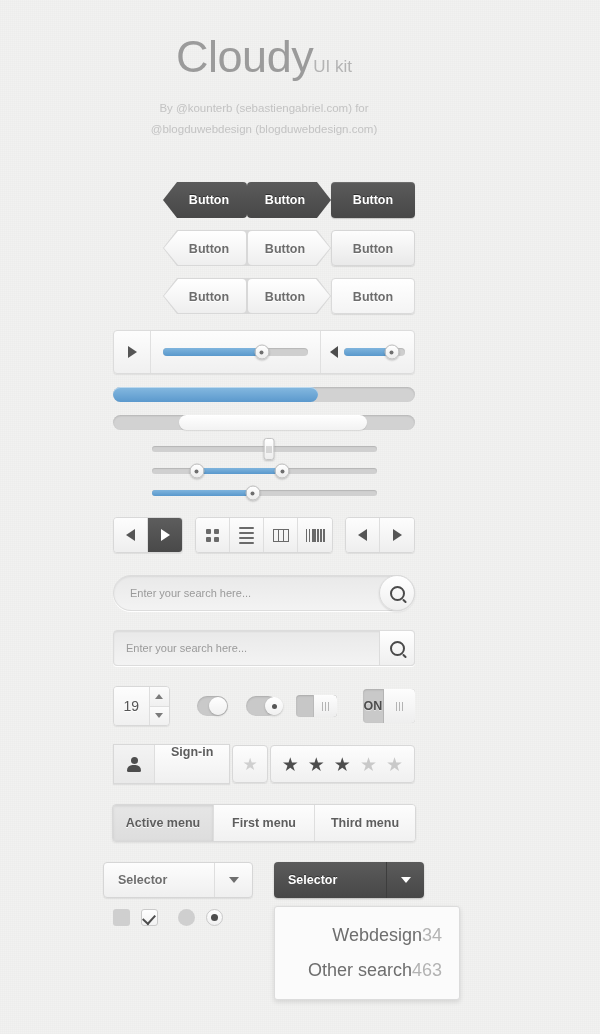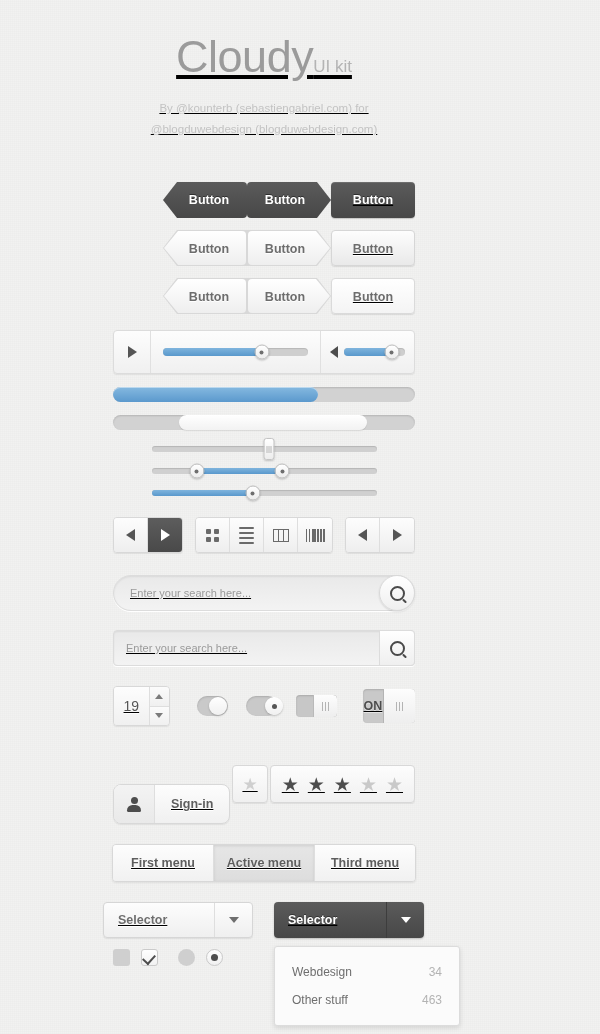--- a/index.html
+++ b/index.html
@@ -12,21 +12,21 @@
     overflow:hidden;
   }
   
   body:before{
     content:"";position:absolute;inset:0;pointer-events:none;
     background-image:
       repeating-linear-gradient(0deg, rgba(0,0,0,0.012) 0 1px, rgba(255,255,255,0.02) 1px 2px),
       repeating-linear-gradient(90deg, rgba(0,0,0,0.010) 0 1px, rgba(255,255,255,0.02) 1px 2px);
     opacity:.9;z-index:0;
   }
-  .page{position:relative;z-index:1;width:528px;text-decoration:underline;}
+  .page{position:relative;z-index:1;width:528px;}
 
   
   .header{text-align:center;padding-top:34px;}
   .title{
     font-size:45px;color:#9b9b9b;font-weight:300;letter-spacing:-0.5px;
     line-height:1;
   }
   .title .kit{font-size:17px;color:#b4b4b4;font-weight:400;letter-spacing:0;}
   .sub{font-size:11.5px;color:#c3c3c3;margin-top:19px;line-height:21px;}
 
@@ -244,24 +244,24 @@
   .tg.pill .tk.dot:after{content:"";position:absolute;left:50%;top:50%;width:5px;height:5px;margin:-2.5px 0 0 -2.5px;border-radius:50%;background:#555;}
   .tg.rect{width:52px;height:22px;border-radius:4px;background:#c7c7c7;box-shadow:inset 0 1px 2px rgba(0,0,0,.15);overflow:hidden;}
   .tg.rect .tk{position:absolute;top:0;right:0;width:24px;height:22px;border-radius:0 4px 4px 0;background:linear-gradient(to bottom,#fdfdfd,#eeeeee);border-left:1px solid #b9b9b9;box-sizing:border-box;display:flex;align-items:center;justify-content:center;}
   .grip{width:1px;height:9px;background:#b4b4b4;box-shadow:-3px 0 0 #b4b4b4,3px 0 0 #b4b4b4;}
   .tg.onoff{width:66px;height:34px;border-radius:4px;background:#c9c9c9;box-shadow:inset 0 1px 2px rgba(0,0,0,.15);display:flex;align-items:center;}
   .tg.onoff .on-lbl{flex:1;text-align:center;font-size:12.5px;font-weight:bold;color:#4c4c4c;text-shadow:0 1px 0 rgba(255,255,255,.5);}
   .tg.onoff .tk{width:32px;height:34px;border-radius:0 4px 4px 0;background:linear-gradient(to bottom,#fdfdfd,#eeeeee);border-left:1px solid #b4b4b4;box-sizing:border-box;display:flex;align-items:center;justify-content:center;}
 
   
   .signin{
-    display:flex;align-items:center;height:38px;
-    border:1px solid #d8d8d8;border-radius:8px;overflow:hidden;
+    display:flex;align-items:flex-start;height:38px;
+    border:1px solid #d8d8d8;border-radius:0;overflow:hidden;
     background:linear-gradient(to bottom,#fdfdfd,#f0f0f0);
-    box-shadow:0 1px 1px rgba(0,0,0,.07);cursor:pointer;margin-top:40px;
+    box-shadow:0 1px 1px rgba(0,0,0,.07);cursor:pointer;
   }
   .signin .ic{
     width:40px;height:38px;display:flex;align-items:center;justify-content:center;
     background:linear-gradient(to bottom,#f3f3f3,#e9e9e9);border-right:1px solid #dedede;
   }
   .person{position:relative;width:14px;height:15px;}
   .person:before{content:"";position:absolute;left:50%;top:0;width:7px;height:7px;margin-left:-3.5px;border-radius:50%;background:#4d4d4d;}
   .person:after{content:"";position:absolute;left:0;bottom:0;width:14px;height:7px;border-radius:7px 7px 2px 2px;background:#4d4d4d;}
   .signin .lb{padding:0 16px;font-size:12.5px;font-weight:bold;color:#5e5e5e;text-shadow:0 1px 0 #fff;}
   .star-one{
@@ -319,22 +319,22 @@
   .caret{width:0;height:0;border-top:6px solid #6e6e6e;border-left:5px solid transparent;border-right:5px solid transparent;}
   .sel.dark .caret{border-top-color:#fff;}
 
   
   .dropdown{
     position:absolute;left:171px;top:44px;width:186px;
     background:#fbfbfb;border:1px solid #dcdcdc;border-radius:3px;
     box-shadow:0 2px 5px rgba(0,0,0,.12);padding:11px 0;box-sizing:border-box;
   }
   .dd-item{
-    display:flex;justify-content:space-between;align-items:center;
-    padding:7px 17px;font-size:12px;color:#6e6e6e;cursor:pointer;
+    display:flex;justify-content:flex-end;align-items:center;
+    padding:7px 17px;font-size:18px;color:#6e6e6e;cursor:pointer;
   }
   .dd-item .cnt{color:#b3b3b3;}
 
   
   .checks{width:302px;margin:11px auto 0 auto;display:flex;align-items:center;gap:11px;}
   .cb{width:17px;height:17px;border-radius:3px;box-sizing:border-box;cursor:pointer;}
   .cb.empty{background:#cfcfcf;}
   .cb.checked{
     background:linear-gradient(to bottom,#fefefe,#f2f2f2);border:1px solid #cacaca;
     position:relative;
@@ -544,22 +544,22 @@
     <div class="stars">
       <span class="st">★</span>
       <span class="st">★</span>
       <span class="st">★</span>
       <span class="st off">★</span>
       <span class="st off">★</span>
     </div>
   </div>
 
   <div class="tabs">
+    <div class="tab active">Active menu</div>
     <div class="tab">First menu</div>
-    <div class="tab active">Active menu</div>
     <div class="tab">Third menu</div>
   </div>
 
   <div class="sel-row">
     <div class="sel light">
       <span class="slb">Selector</span>
       <span class="caret-cell">
           <span class="caret"></span>
         </span>
     </div>
@@ -569,21 +569,21 @@
           <span class="caret"></span>
         </span>
     </div>
 
     <div class="dropdown">
       <div class="dd-item">
         <span>Webdesign</span>
         <span class="cnt">34</span>
       </div>
       <div class="dd-item">
-        <span>Other stuff</span>
+        <span>Other search</span>
         <span class="cnt">463</span>
       </div>
     </div>
   </div>
 
   <div class="checks">
     <span class="cb empty"></span>
     <span class="cb checked"></span>
     <span class="rd empty" style="margin-left:9px;"></span>
     <span class="rd sel"></span>

